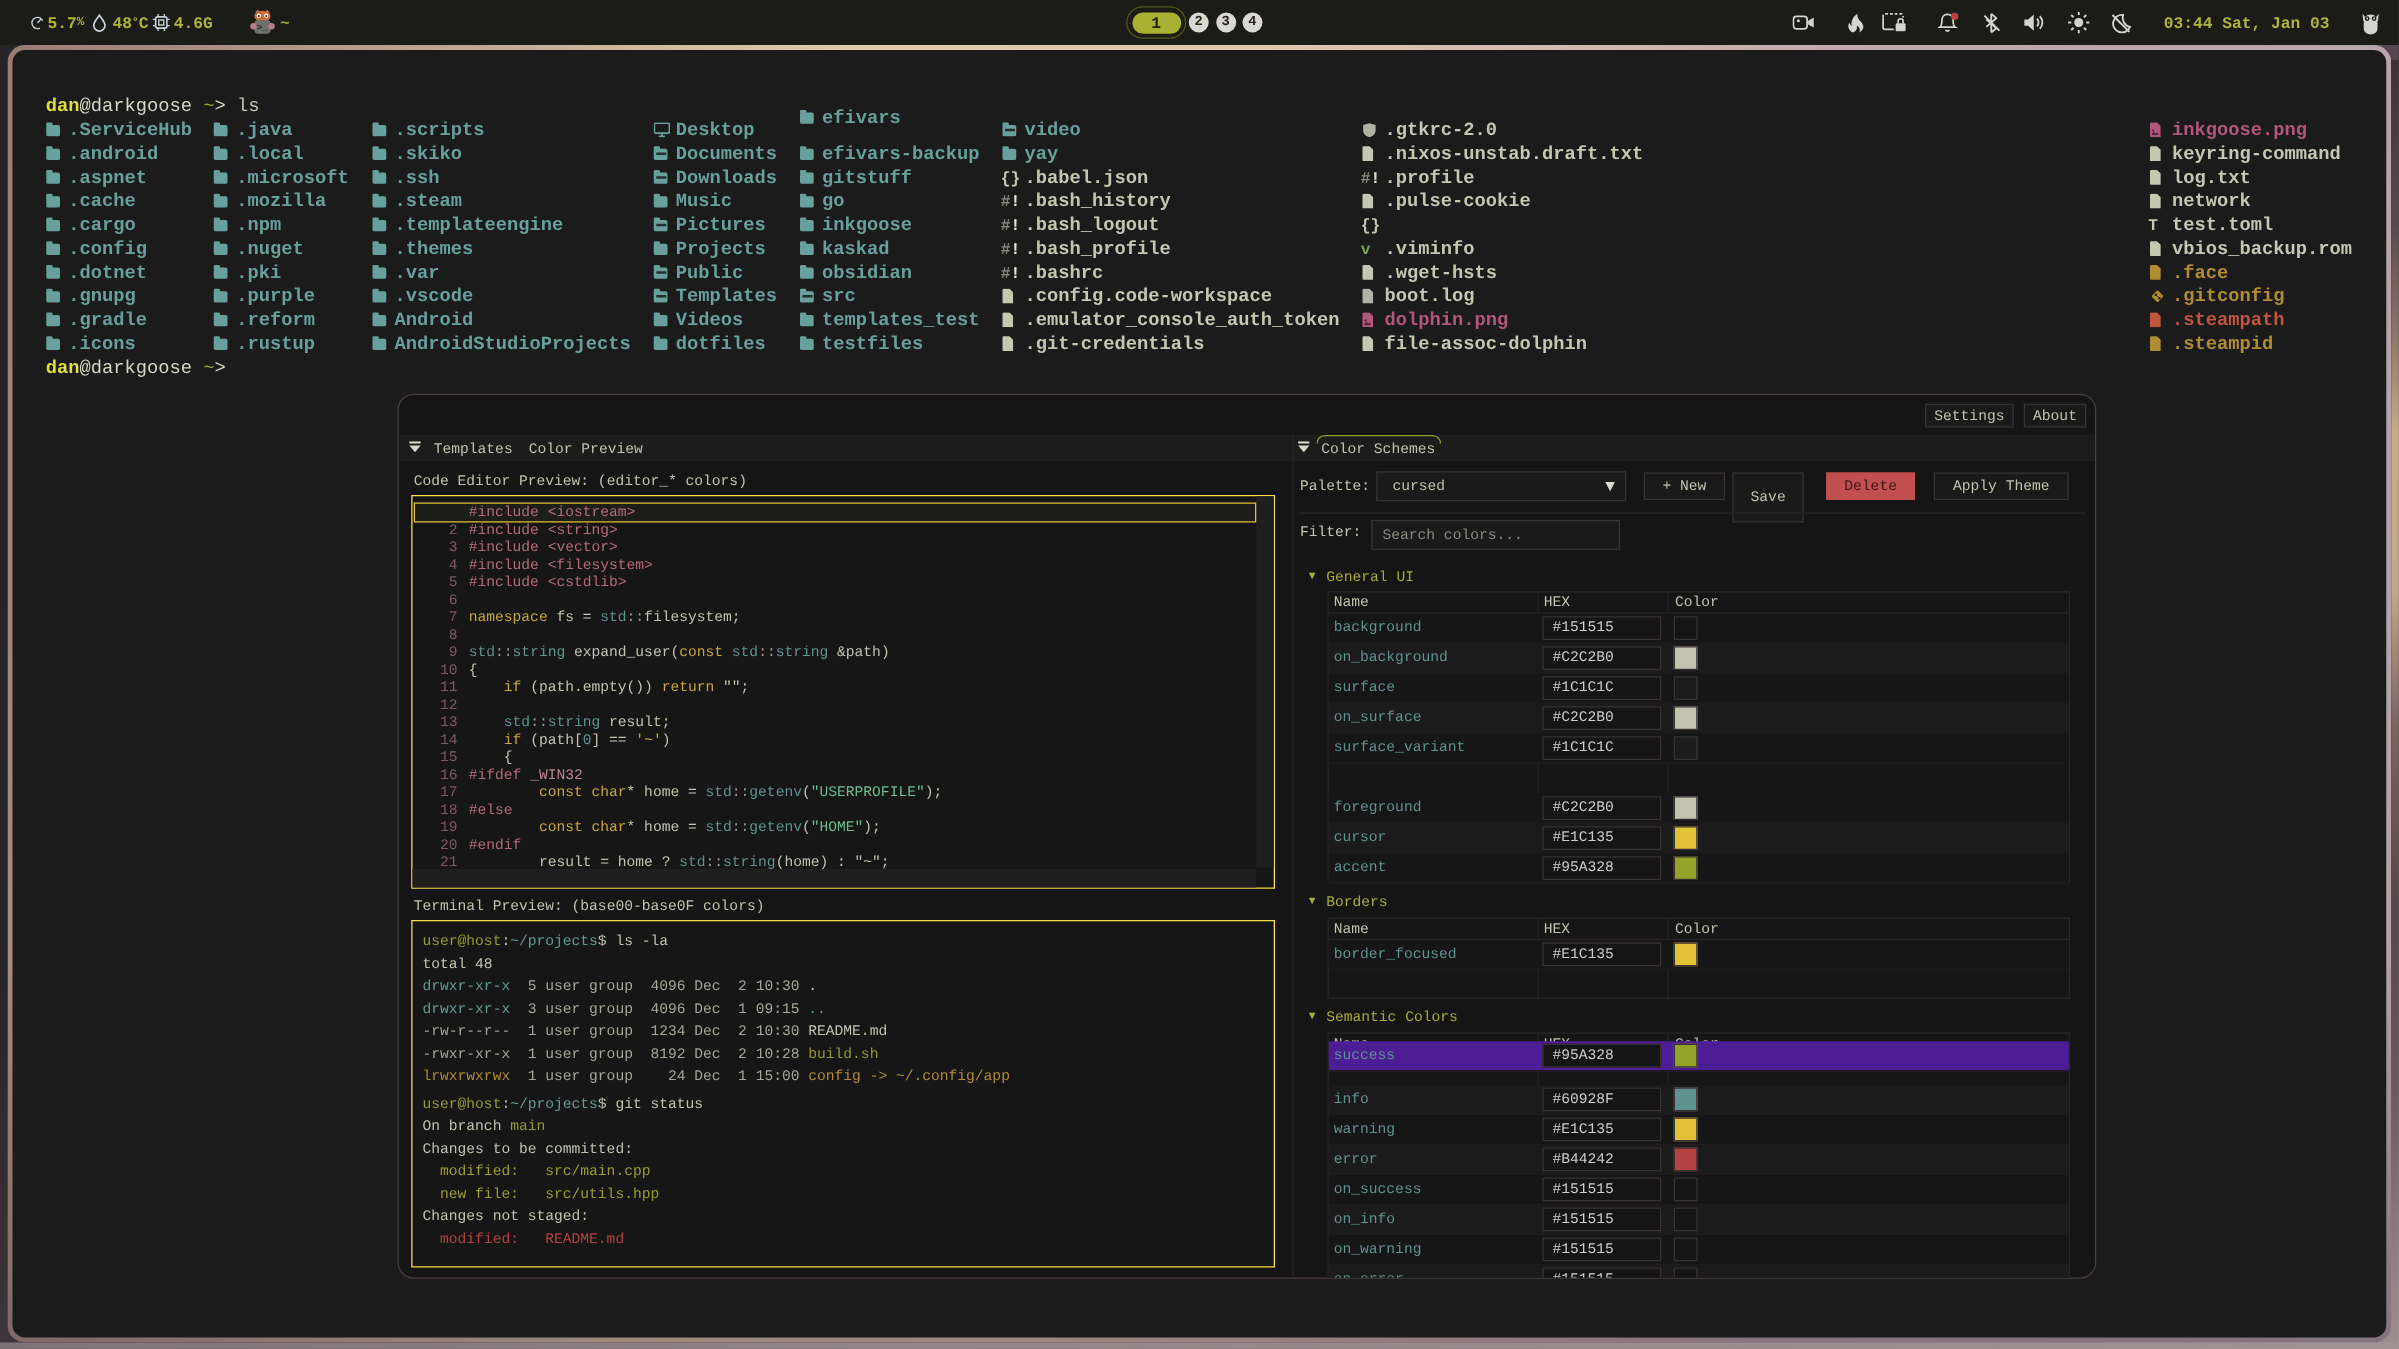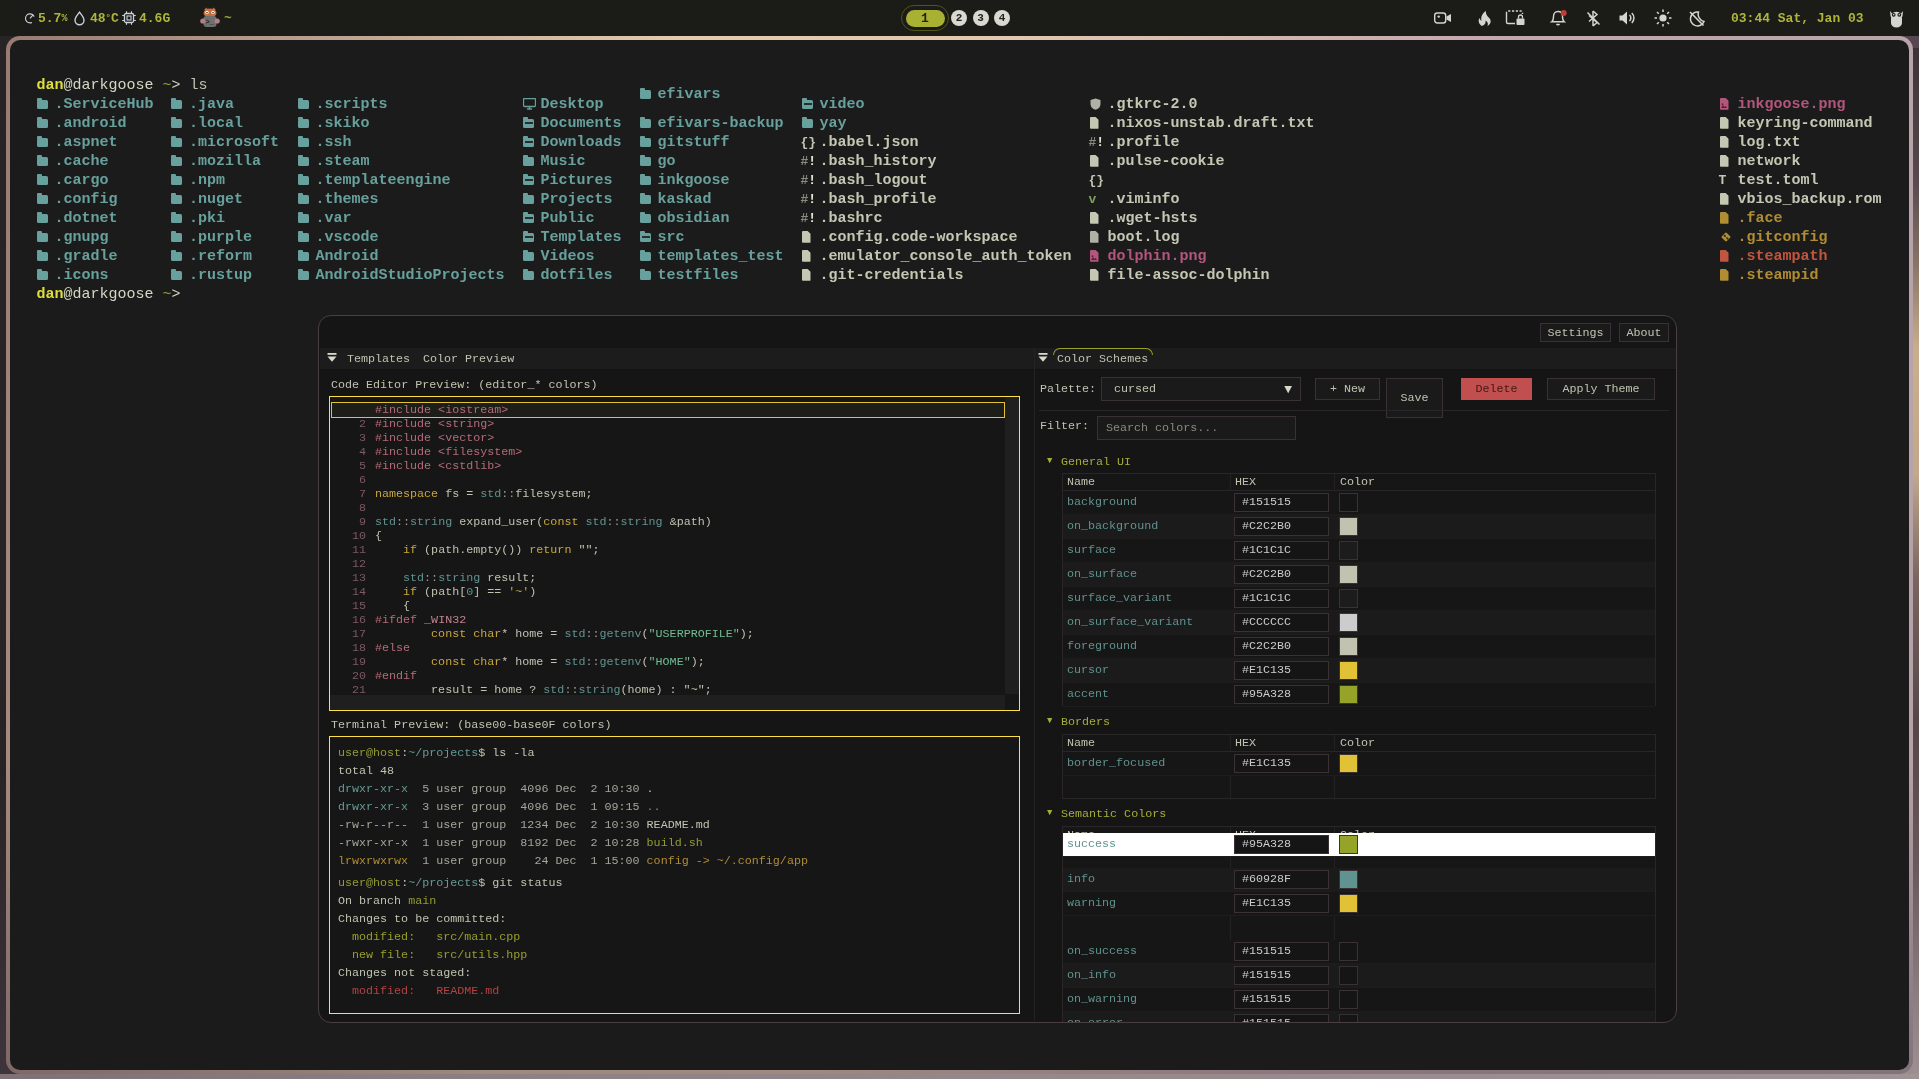--- a/index.html
+++ b/index.html
@@ -366,25 +366,20 @@
 <div class="trow" style="top:89px;height:24px;background:#1b1b1b;border-bottom:1px solid #1f1c1d">
 <span class="nm" style="top:4px">on_surface</span>
 <span class="hx" style="top:2px">#C2C2B0</span>
 <span class="sw" style="top:2px;background:#C2C2B0"></span>
 </div>
 <div class="trow" style="top:113px;height:24px;background:#161616;border-bottom:1px solid #1f1c1d">
 <span class="nm" style="top:4px">surface_variant</span>
 <span class="hx" style="top:2px">#1C1C1C</span>
 <span class="sw" style="top:2px;background:#1C1C1C"></span>
 </div>
-<div class="trow" style="top:137px;height:24px;background:#1b1b1b;border-bottom:1px solid #1f1c1d">
-<span class="nm" style="top:4px">on_surface_variant</span>
-<span class="hx" style="top:2px">#CCCCCC</span>
-<span class="sw" style="top:2px;background:#CCCCCC"></span>
-</div>
 <div class="trow" style="top:161px;height:24px;background:#161616;border-bottom:1px solid #1f1c1d">
 <span class="nm" style="top:4px">foreground</span>
 <span class="hx" style="top:2px">#C2C2B0</span>
 <span class="sw" style="top:2px;background:#C2C2B0"></span>
 </div>
 <div class="trow" style="top:185px;height:24px;background:#1b1b1b;border-bottom:1px solid #1f1c1d">
 <span class="nm" style="top:4px">cursor</span>
 <span class="hx" style="top:2px">#E1C135</span>
 <span class="sw" style="top:2px;background:#E1C135"></span>
 </div>
@@ -411,35 +406,40 @@
 </div>
 <div class="sech" style="left:728px;top:491px"><span style="position:absolute;left:0;top:1px;font-size:9px">▼</span><span style="margin-left:14px">Semantic Colors</span></div>
 <div class="tbl" style="left:743px;top:510px;width:594px;height:209px">
 <div class="abs" style="left:167px;top:0;width:1px;height:209px;background:#242122"></div>
 <div class="abs" style="left:271px;top:0;width:1px;height:209px;background:#242122"></div>
 <div class="trow" style="top:0;height:17px;border-bottom:1px solid #2a2627">
         <span class="abs" style="left:4px;top:1px">Name</span>
         <span class="abs" style="left:172px;top:1px">HEX</span>
         <span class="abs" style="left:277px;top:1px">Color</span>
       </div>
-<div class="trow" style="top:6px;height:24px;background:#ffffff;border-bottom:1px solid #1f1c1d">
+<div class="trow" style="top:6px;height:24px;background:#4c1d95;border-bottom:1px solid #1f1c1d">
 <span class="nm" style="top:4px">success</span>
 <span class="hx" style="top:2px">#95A328</span>
 <span class="sw" style="top:2px;background:#95A328"></span>
 </div>
 <div class="trow" style="top:41px;height:24px;background:#1b1b1b;border-bottom:1px solid #1f1c1d">
 <span class="nm" style="top:4px">info</span>
 <span class="hx" style="top:2px">#60928F</span>
 <span class="sw" style="top:2px;background:#60928F"></span>
 </div>
 <div class="trow" style="top:65px;height:24px;background:#161616;border-bottom:1px solid #1f1c1d">
 <span class="nm" style="top:4px">warning</span>
 <span class="hx" style="top:2px">#E1C135</span>
 <span class="sw" style="top:2px;background:#E1C135"></span>
 </div>
+<div class="trow" style="top:89px;height:24px;background:#1b1b1b;border-bottom:1px solid #1f1c1d">
+<span class="nm" style="top:4px">error</span>
+<span class="hx" style="top:2px">#B44242</span>
+<span class="sw" style="top:2px;background:#B44242"></span>
+</div>
 <div class="trow" style="top:113px;height:24px;background:#161616;border-bottom:1px solid #1f1c1d">
 <span class="nm" style="top:4px">on_success</span>
 <span class="hx" style="top:2px">#151515</span>
 <span class="sw" style="top:2px;background:#151515"></span>
 </div>
 <div class="trow" style="top:137px;height:24px;background:#1b1b1b;border-bottom:1px solid #1f1c1d">
 <span class="nm" style="top:4px">on_info</span>
 <span class="hx" style="top:2px">#151515</span>
 <span class="sw" style="top:2px;background:#151515"></span>
 </div>

